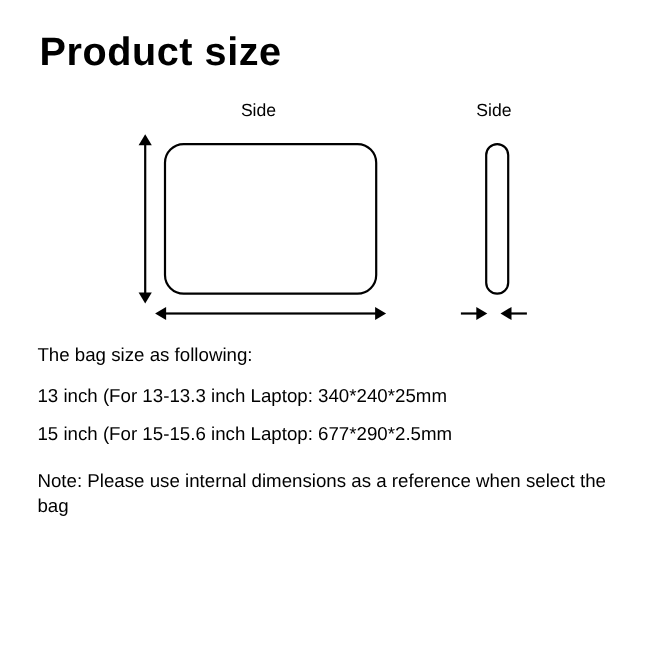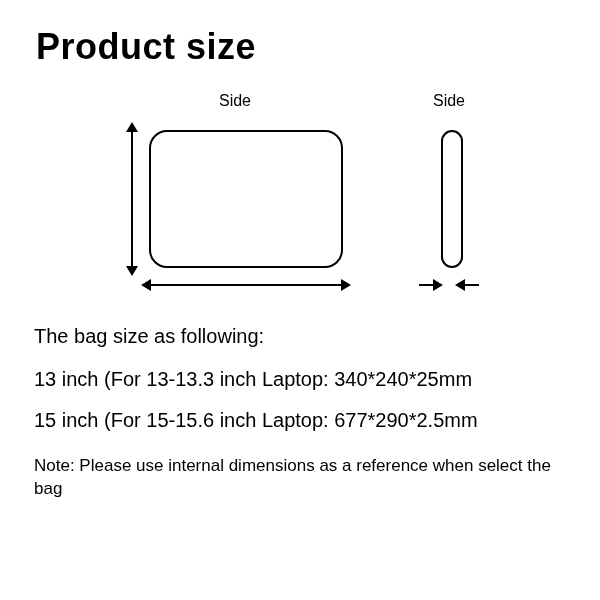--- a/index.html
+++ b/index.html
@@ -134,22 +134,22 @@
   .side-arrow-r::before {
     content: "";
     position: absolute;
     left: -6px; top: -5px;
     border-top: 6px solid transparent;
     border-bottom: 6px solid transparent;
     border-right: 10px solid #000;
   }
 
   .sizes {
-    margin-top: 20px;
-    font-size: 20px;
+    margin-top: 10px;
+    font-size: 17px;
     line-height: 2.05;
   }
   .sizes .lead { margin-bottom: 2px; }
 
   .note {
     margin-top: 14px;
     font-size: 17px;
     font-weight: 400;
     line-height: 1.35;
   }

